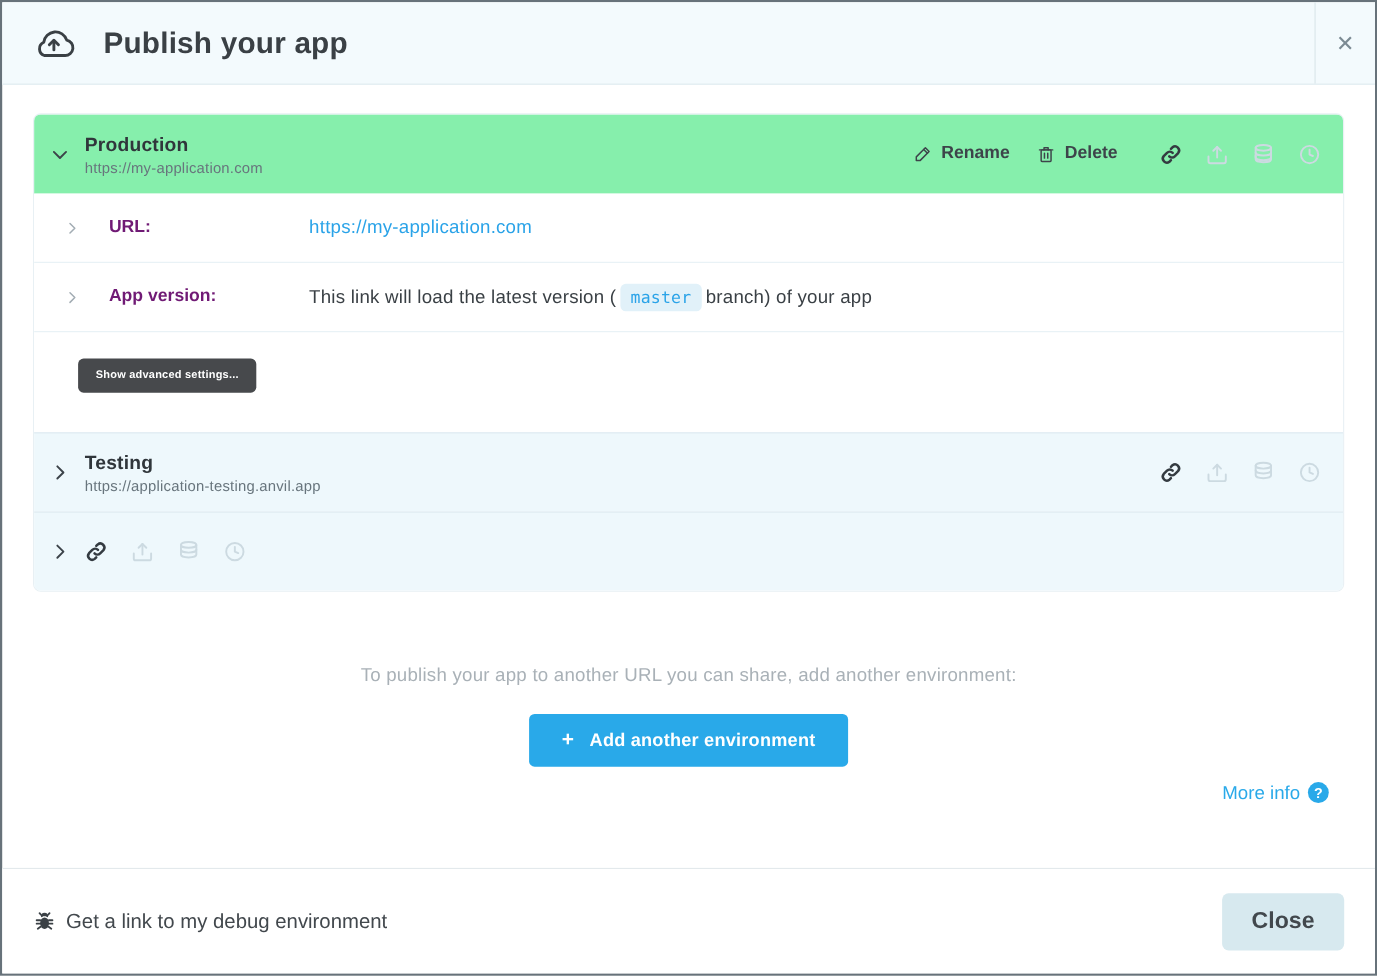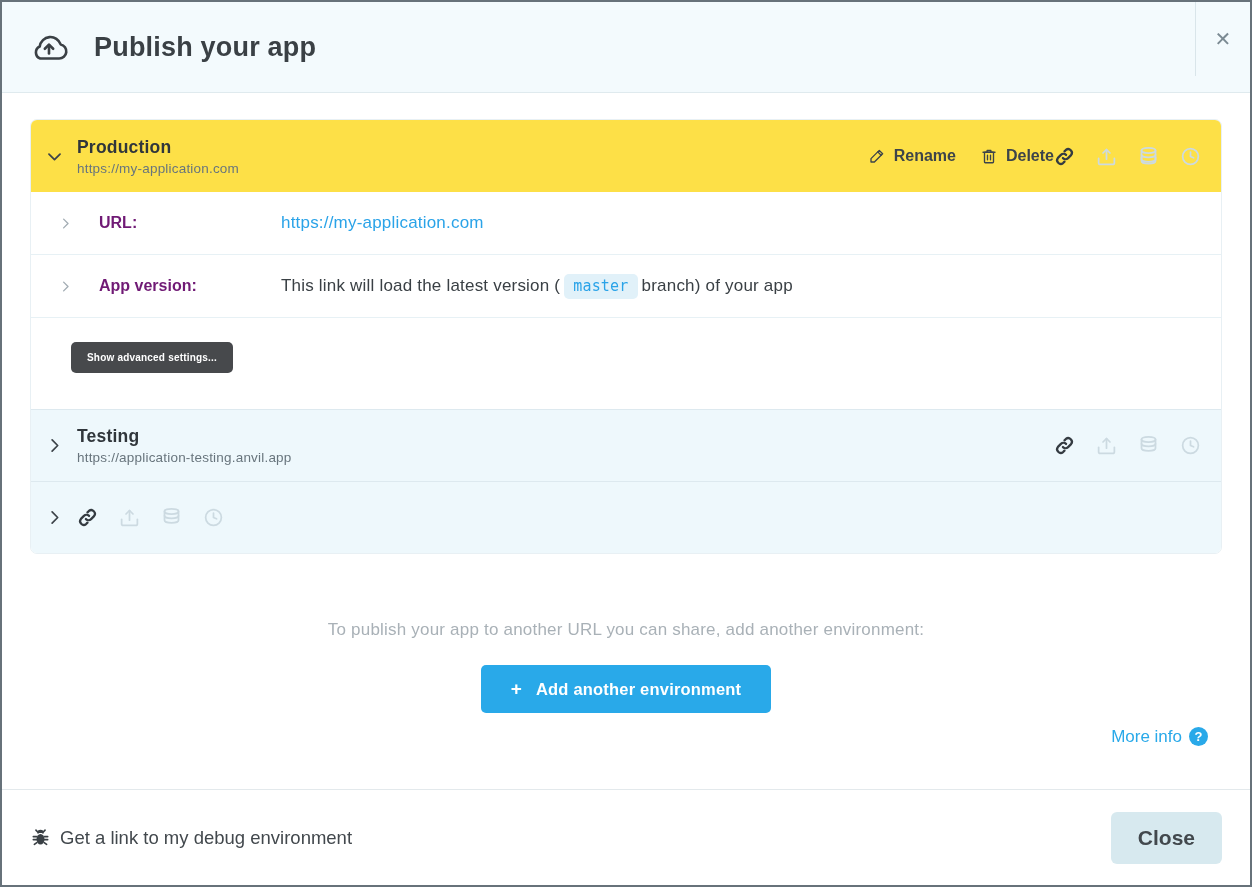--- a/index.html
+++ b/index.html
@@ -7,21 +7,21 @@
   body {
     font-family: "Liberation Sans", sans-serif;
     background: #ffffff;
     border: 2px solid #67727a;
     position: relative;
     overflow: hidden;
     color: #3a4045;
   }
   
   .dlg-header {
-    height: 91px;
+    height: 75px;
     background: #f3fafd;
     border-bottom: 1px solid #dfeaee;
     display: flex;
     align-items: center;
     padding-left: 27px;
     position: relative;
   }
   .dlg-header .cloud-ic { width: 40px; height: 34px; color: #3a4045; flex: 0 0 auto; }
   .dlg-title {
     font-size: 27px;
@@ -47,28 +47,28 @@
     overflow: hidden;
     border: 1px solid #e8f0f4;
   }
   .env-header {
     display: flex;
     align-items: center;
     min-height: 72px;
     padding: 12px 20px 12px 0;
     cursor: pointer;
   }
-  .env-header.prod { background: #fde047; }
+  .env-header.prod { background: #86efac; }
   .env-header.collapsed { background: #eef8fc; border-top: 1px solid #dde9ef; }
   .chev-cell { width: 46px; display: flex; justify-content: center; flex: 0 0 auto; }
   .chev { width: 19px; height: 19px; color: #3c4349; }
   .env-names { flex: 1 1 auto; min-width: 0; }
   .env-name { font-size: 17.5px; font-weight: 700; color: #30363b; letter-spacing: .2px; }
   .env-url  { font-size: 13.5px; color: #68757d; margin-top: 3px; letter-spacing: .2px; }
-  .env-actions { display: flex; align-items: flex-end; gap: 24px; }
+  .env-actions { display: flex; align-items: flex-end; gap: 24px; margin-right: 38px; }
   .txt-btn {
     display: flex; align-items: center; gap: 8px;
     font-size: 16px; font-weight: 700; color: #3d444a;
     background: none; border: none; cursor: pointer;
     font-family: inherit;
   }
   .txt-btn svg { width: 18px; height: 18px; }
   .icon-strip { display: flex; align-items: center; gap: 21px; flex: 0 0 auto; }
   .icon-strip .ic { width: 21px; height: 21px; cursor: pointer; }
   .ic.active { color: #343b41; }

